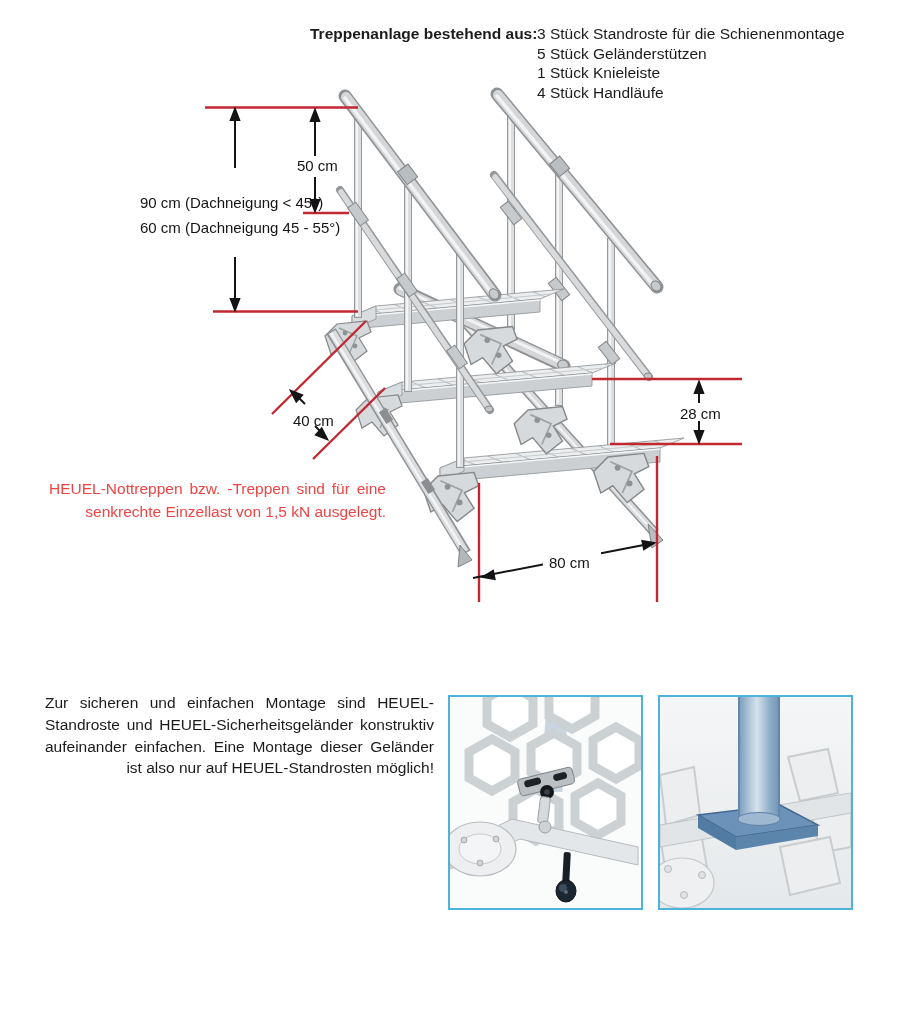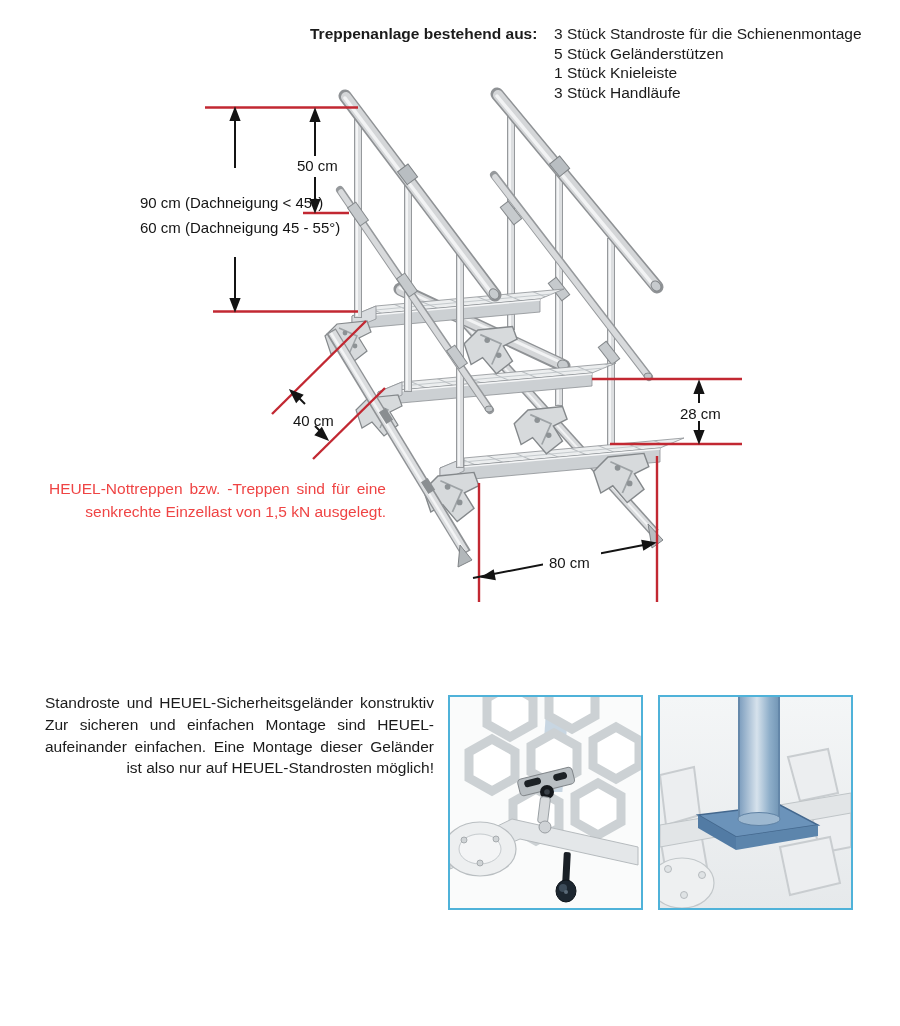--- a/index.html
+++ b/index.html
@@ -2,41 +2,41 @@
 <html><head>
 <meta charset="utf-8">
 <style>
   html,body{margin:0;padding:0;background:#ffffff;}
   body{width:900px;height:1026px;position:relative;overflow:hidden;
        font-family:"Liberation Sans",sans-serif;color:#1b1b1b;}
   .abs{position:absolute;}
   #stair-svg{position:absolute;left:0;top:0;z-index:1;}
   .txt{font-size:15.5px;line-height:19.6px;white-space:nowrap;}
   #intro-text{left:310px;top:24px;font-weight:bold;}
-  #parts-list{left:537px;top:24px;margin-left:17px;}
+  #parts-list{left:537px;top:24px;}
   #load-note{left:49px;top:478px;width:337px;font-size:15.5px;line-height:22.5px;
              color:#ef4444;z-index:3;}
   #montage-note{left:45px;top:692px;width:389px;font-size:15.5px;line-height:21.8px;z-index:3;}
   .just-line{text-align:justify;text-align-last:justify;}
   .plain-line{text-align:right;}
   .photo{position:absolute;top:695px;width:191px;height:211px;border:2px solid #4fb2d9;
          background:#fbfcfc;z-index:2;}
   #photo-1{left:448px;}
   #photo-2{left:658px;}
   svg text{font-family:"Liberation Sans",sans-serif;fill:#141414;font-size:15px;}
 </style>
 </head>
 <body>
 
 <div class="abs txt" id="intro-text">Treppenanlage bestehend aus:</div>
 <div class="abs txt" id="parts-list">
   <div>3 Stück Standroste für die Schienenmontage</div>
   <div>5 Stück Geländerstützen</div>
   <div>1 Stück Knieleiste</div>
-  <div>3 Stück Handläufe</div>
+  <div>4 Stück Handläufe</div>
 </div>
 
 <svg id="stair-svg" width="900" height="1026" viewBox="0 0 900 1026">
   <defs>
     <path id="ah" d="M0 0 L-11 -4.2 L-11 4.2 Z" fill="#141414"></path>
     <pattern id="grate" width="13" height="13" patternUnits="userSpaceOnUse" patternTransform="rotate(-67.4)">
       <line x1="0" y1="0" x2="0" y2="13" stroke="#9aa1a6" stroke-width="1.3"></line>
     </pattern>
     <g id="claw">
       <path d="M0 0 L30 -3 L34 8 L22 14 L30 27 L16 38 L4 24 L-6 30 L-12 12 Z" fill="#d7dadc" stroke="#84888b" stroke-width="1.2"></path>
@@ -213,22 +213,22 @@
     <text x="549" y="568">80 cm</text>
   </g>
 </svg>
 
 <div class="abs" id="load-note">
   <div class="just-line">HEUEL-Nottreppen bzw. -Treppen sind für eine</div>
   <div class="plain-line">senkrechte Einzellast von 1,5 kN ausgelegt.</div>
 </div>
 
 <div class="abs" id="montage-note">
+  <div class="just-line">Zur sicheren und einfachen Montage sind HEUEL-</div>
   <div class="just-line">Standroste und HEUEL-Sicherheitsgeländer konstruktiv</div>
-  <div class="just-line">Zur sicheren und einfachen Montage sind HEUEL-</div>
   <div class="just-line">aufeinander einfachen. Eine Montage dieser Geländer</div>
   <div class="plain-line">ist also nur auf HEUEL-Standrosten möglich!</div>
 </div>
 
 <div class="photo" id="photo-1">
   <svg width="191" height="211" viewBox="0 0 191 211">
     <rect width="191" height="211" fill="#fafbfb"></rect>
     <rect x="97" y="0" width="22" height="95" fill="#b7c9da" opacity="0.75" transform="skewX(-4)"></rect>
     <g fill="#ffffff" stroke="#ccd1d4" stroke-width="9">
       <polygon points="60,-12 83,1 83,27 60,40 37,27 37,1"></polygon>

